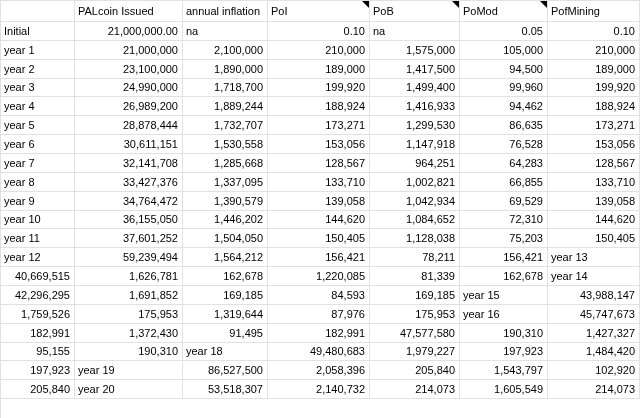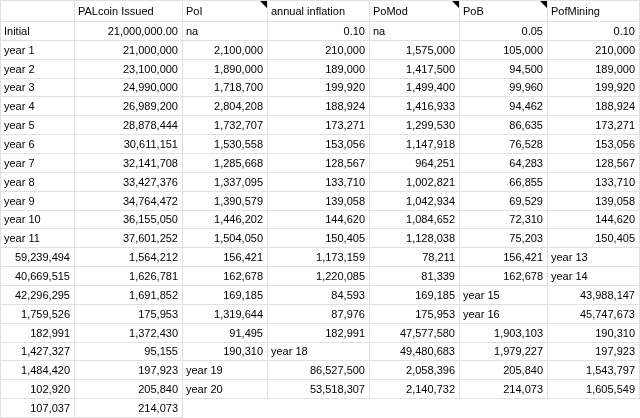--- a/index.html
+++ b/index.html
@@ -47,35 +47,35 @@
 <body>
 
 <div id="sheet" class="sheet">
     <div class="cell txt">
       <span></span>
     </div>
     <div class="cell txt">
       <span>PALcoin Issued</span>
     </div>
     <div class="cell txt">
+      <span>annual inflation</span>
+    </div>
+    <div class="cell txt">
       <span>PoI</span>
       <span class="note-tri"></span>
     </div>
     <div class="cell txt">
-      <span>annual inflation</span>
+      <span>PoB</span>
+      <span class="note-tri"></span>
     </div>
     <div class="cell txt">
       <span>PoMod</span>
       <span class="note-tri"></span>
     </div>
     <div class="cell txt">
-      <span>PoB</span>
-      <span class="note-tri"></span>
-    </div>
-    <div class="cell txt">
       <span>PofMining</span>
     </div>
     <div class="cell txt">
       <span>Initial</span>
     </div>
     <div class="cell num">
       <span>21,000,000.00</span>
     </div>
     <div class="cell txt">
       <span>na</span>
@@ -155,21 +155,21 @@
     <div class="cell num">
       <span>199,920</span>
     </div>
     <div class="cell txt">
       <span>year 4</span>
     </div>
     <div class="cell num">
       <span>26,989,200</span>
     </div>
     <div class="cell num">
-      <span>2,804,208</span>
+      <span>1,889,244</span>
     </div>
     <div class="cell num">
       <span>188,924</span>
     </div>
     <div class="cell num">
       <span>1,416,933</span>
     </div>
     <div class="cell num">
       <span>94,462</span>
     </div>
@@ -316,33 +316,33 @@
     </div>
     <div class="cell num">
       <span>1,128,038</span>
     </div>
     <div class="cell num">
       <span>75,203</span>
     </div>
     <div class="cell num">
       <span>150,405</span>
     </div>
+    <div class="cell txt">
+      <span>year 12</span>
+    </div>
     <div class="cell num">
       <span>59,239,494</span>
     </div>
     <div class="cell num">
       <span>1,564,212</span>
     </div>
     <div class="cell num">
       <span>156,421</span>
     </div>
     <div class="cell num">
-      <span>1,173,159</span>
-    </div>
-    <div class="cell num">
       <span>78,211</span>
     </div>
     <div class="cell num">
       <span>156,421</span>
     </div>
     <div class="cell txt">
       <span>year 13</span>
     </div>
     <div class="cell num">
       <span>40,669,515</span>
@@ -416,23 +416,20 @@
     <div class="cell num">
       <span>91,495</span>
     </div>
     <div class="cell num">
       <span>182,991</span>
     </div>
     <div class="cell num">
       <span>47,577,580</span>
     </div>
     <div class="cell num">
-      <span>1,903,103</span>
-    </div>
-    <div class="cell num">
       <span>190,310</span>
     </div>
     <div class="cell num">
       <span>1,427,327</span>
     </div>
     <div class="cell num">
       <span>95,155</span>
     </div>
     <div class="cell num">
       <span>190,310</span>
@@ -483,20 +480,17 @@
       <span>53,518,307</span>
     </div>
     <div class="cell num">
       <span>2,140,732</span>
     </div>
     <div class="cell num">
       <span>214,073</span>
     </div>
     <div class="cell num">
       <span>1,605,549</span>
-    </div>
-    <div class="cell num">
-      <span>107,037</span>
     </div>
     <div class="cell num">
       <span>214,073</span>
     </div>
   </div>
 
 </body></html>

